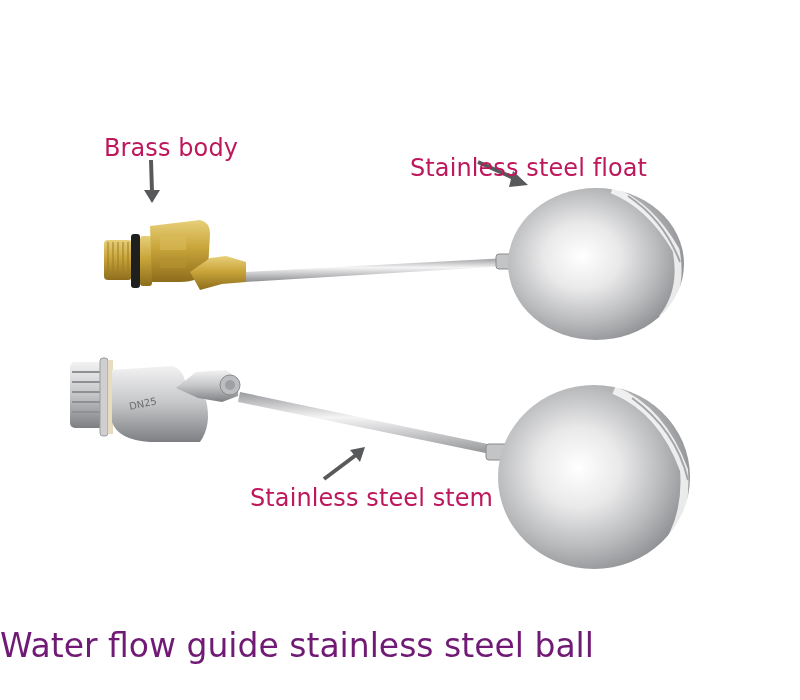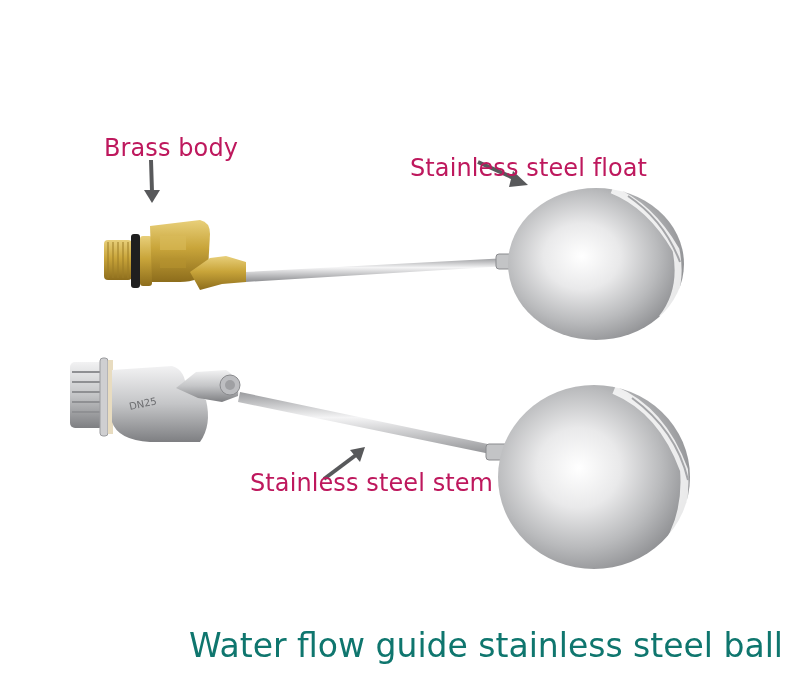--- a/index.html
+++ b/index.html
@@ -1,21 +1,21 @@
 <!DOCTYPE html>
 <html><head>
   <meta charset="utf-8">
   <style>
     html, body { margin: 0; padding: 0; }
     body {
       width: 800px; height: 700px; background: #ffffff; position: relative; overflow: hidden;
       font-family: "DejaVu Sans", sans-serif; color: #111;
     }
     .label { position: absolute; font-size: 24px; color: #be185d; white-space: nowrap; letter-spacing: 0.1px; }
-    .caption { position: absolute; left: 0; width: 783px; top: 626px; text-align: right; font-size: 33px; color: #0f766e; }
+    .caption { position: absolute; left: 0; width: 783px; top: 626px; text-align: left; font-size: 33px; color: #701a75; }
     svg.art { position: absolute; left: 0; top: 0; }
   </style>
 </head>
 <body>
 
 <svg class="art" width="800" height="700" viewBox="0 0 800 700">
   <defs>
     <radialGradient id="ballGrad" cx="0.42" cy="0.45" r="0.62">
       <stop offset="0" stop-color="#ffffff"></stop>
       <stop offset="0.35" stop-color="#e9e9ea"></stop>
@@ -95,14 +95,14 @@
     <path d="M112,370 L172,366 Q186,370 186,390 L206,400 Q212,425 200,442 L150,442 Q118,440 112,422 Z" fill="url(#steelGrad)"></path>
     <text x="130" y="410" font-size="10" fill="#6c6d70" transform="rotate(-12 130 410)">DN25</text>
     <path d="M176,388 L196,372 L226,370 Q240,378 238,396 L222,402 L198,398 Z" fill="url(#steelGrad)"></path>
     <circle cx="230" cy="385" r="10" fill="#bdbec1" stroke="#8a8b8e"></circle>
     <circle cx="230" cy="385" r="5" fill="#9fa0a3"></circle>
   </g>
 </svg>
 
 <div class="label" style="left:104px; top:134px;">Brass body</div>
 <div class="label" style="left:410px; top:123px;margin-top:31px;">Stainless steel float</div>
-<div class="label" style="left:250px; top:469px;">Stainless steel stem</div>
+<div class="label" style="left:250px; top:484px;">Stainless steel stem</div>
 <div class="caption">Water flow guide stainless steel ball</div>
 
 </body></html>

